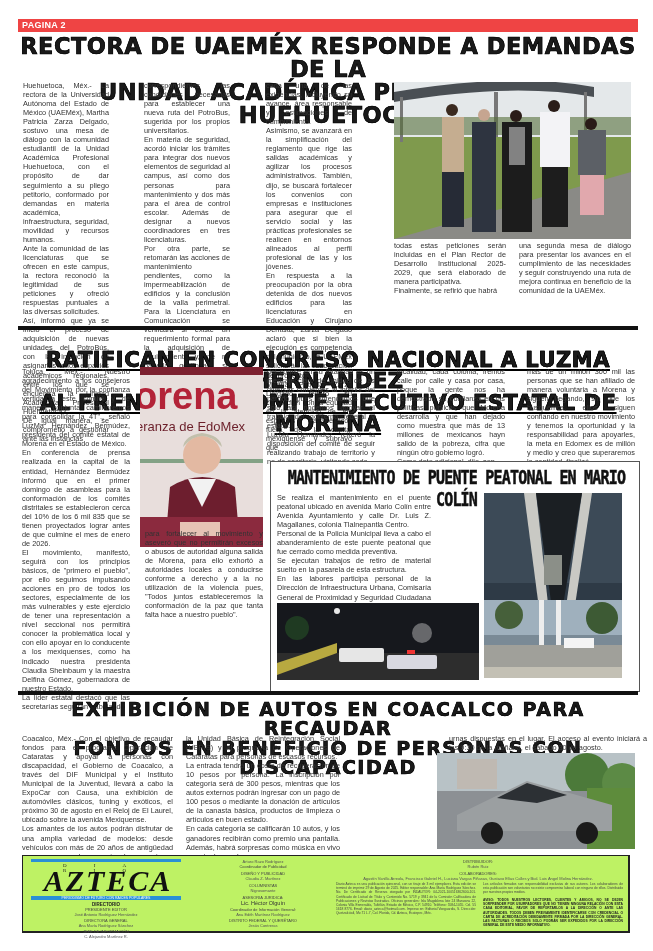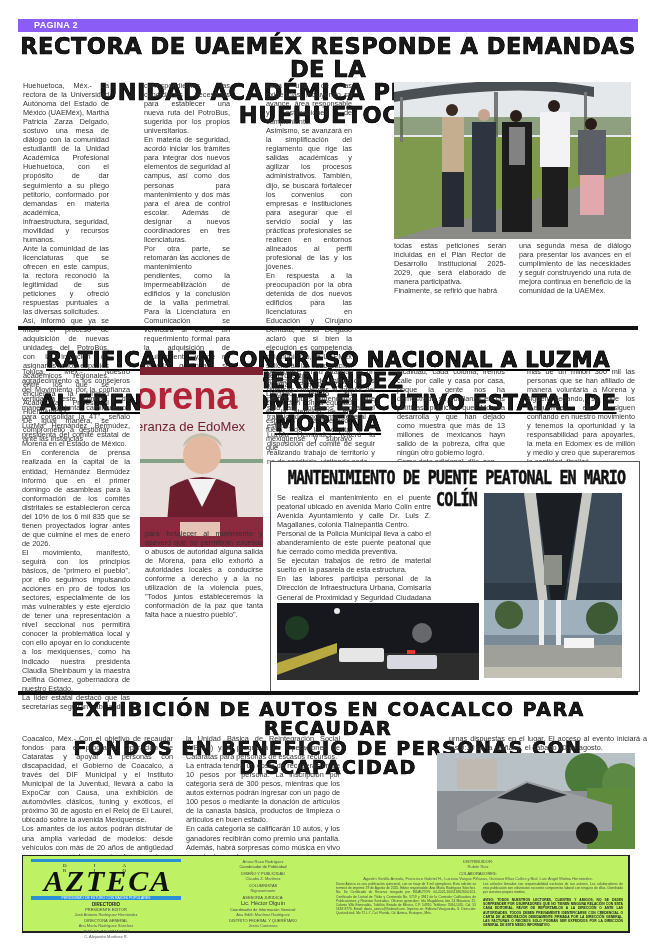--- a/index.html
+++ b/index.html
@@ -1,19 +1,19 @@
 <!DOCTYPE html>
 <html><head>
 <meta charset="utf-8">
 <style>
   * { box-sizing: border-box; margin: 0; padding: 0; }
   html, body { width: 653px; height: 951px; background: #ffffff; overflow: hidden; }
   body { font-family: "Liberation Sans", sans-serif; color: #222; position: relative; }
 
-  .page-bar { position: absolute; left: 18px; top: 19px; width: 487px; height: 13px; background: #8b5cf6; color: #fff; font-weight: bold; font-size: 9px; line-height: 13px; padding-left: 16px; letter-spacing: .3px; }
+  .page-bar { position: absolute; left: 18px; top: 19px; width: 487px; height: 13px; background: #ef4444; color: #fff; font-weight: bold; font-size: 9px; line-height: 13px; padding-left: 4px; letter-spacing: .3px; }
   .page-bar { width: 487px; }
   .page-bar.full { width: 487px; }
 
   .headline { position: absolute; left: 18px; width: 620px; text-align: center; font-family: "DejaVu Sans", sans-serif; font-weight: 900; color: #1a1a1a; letter-spacing: 0.5px;
     text-shadow: 0 0 0 #000; -webkit-text-stroke: 0.6px #000; line-height: 1.02; }
   .hl-1 { top: 35px; font-size: 22.5px; text-align: center; }
   .hl-2 { top: 350px; font-size: 21px; text-decoration: underline; }
   .hl-3 { top: 700px; font-size: 19px; letter-spacing: 1.5px; }
 
   .col { position: absolute; font-size: 7.3px; line-height: 9.05px; text-align: justify; color: #333; }

